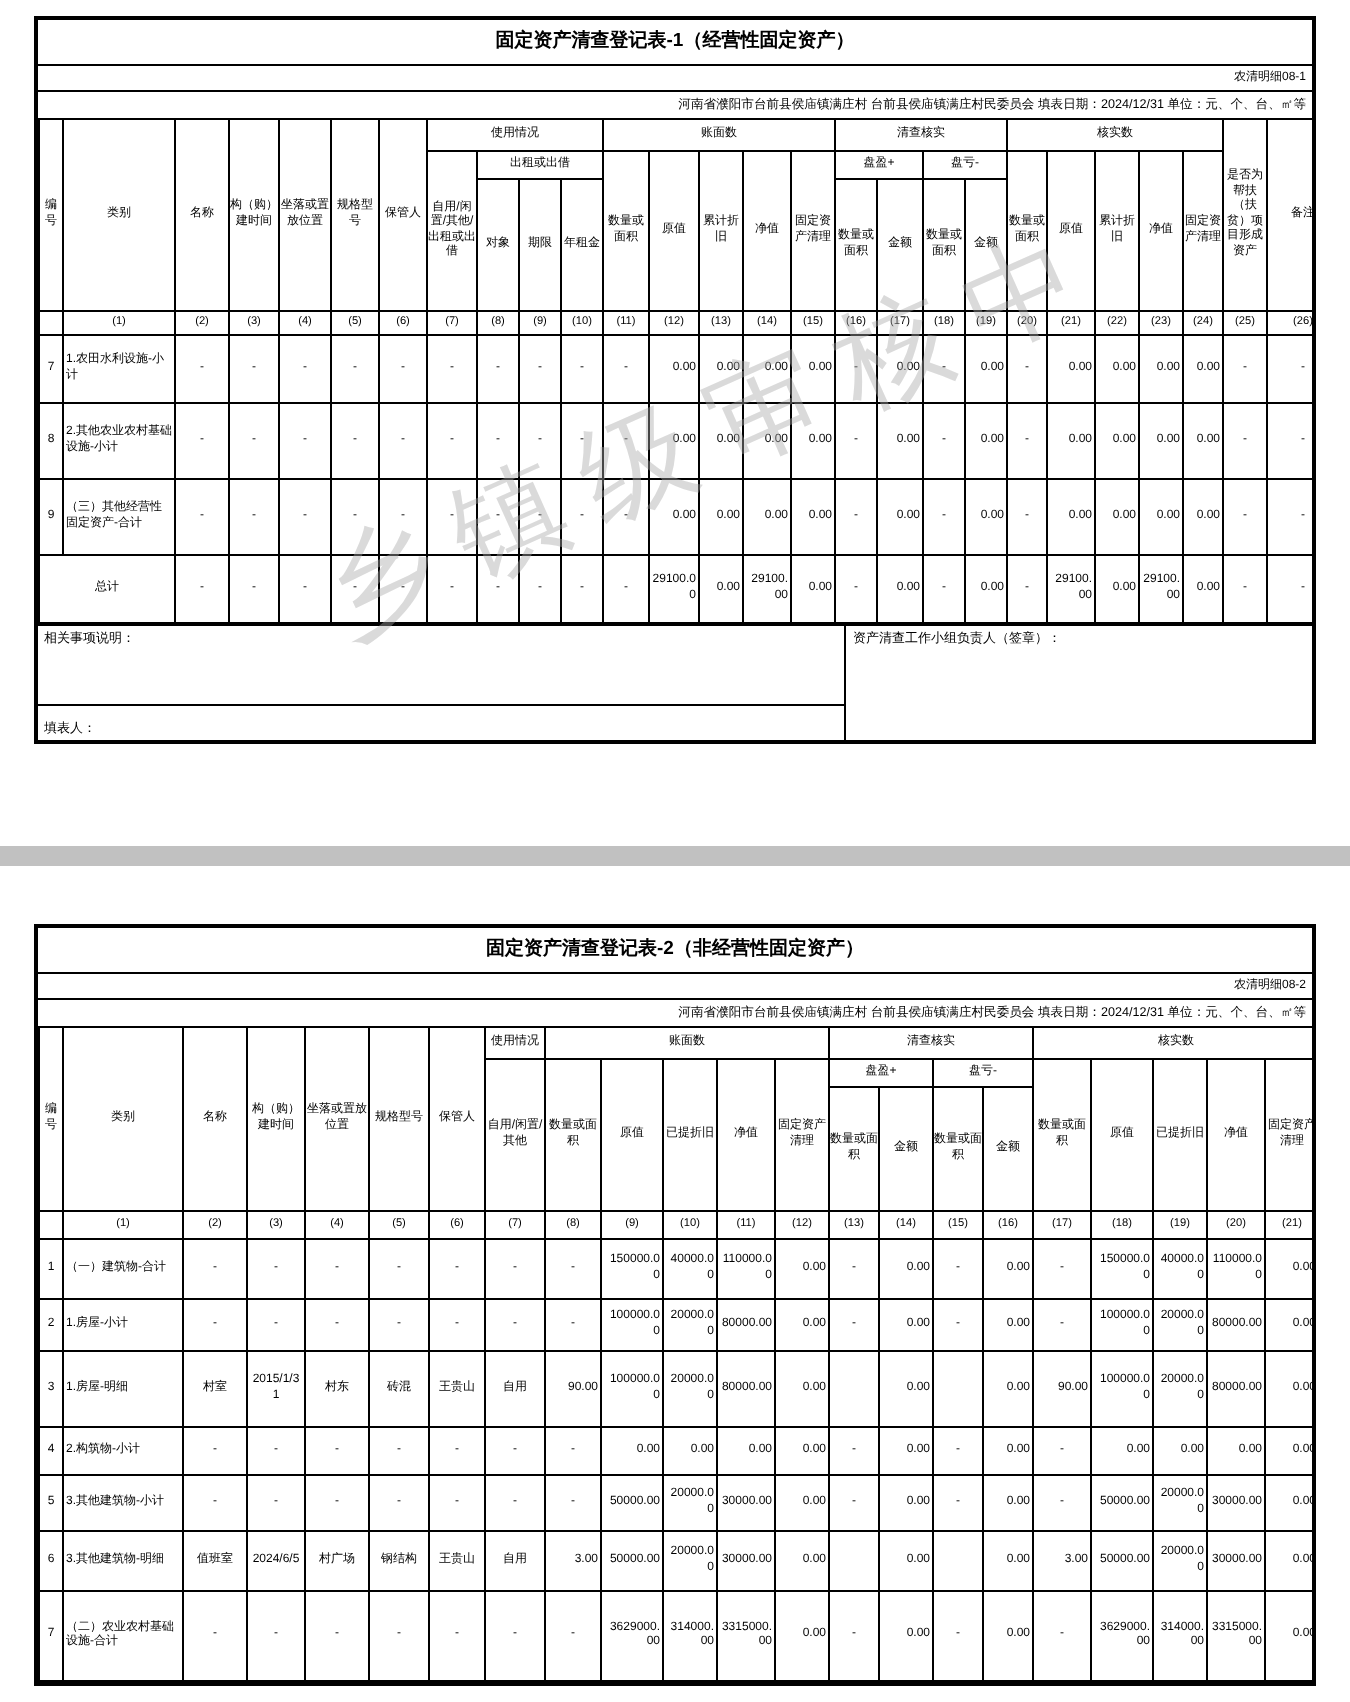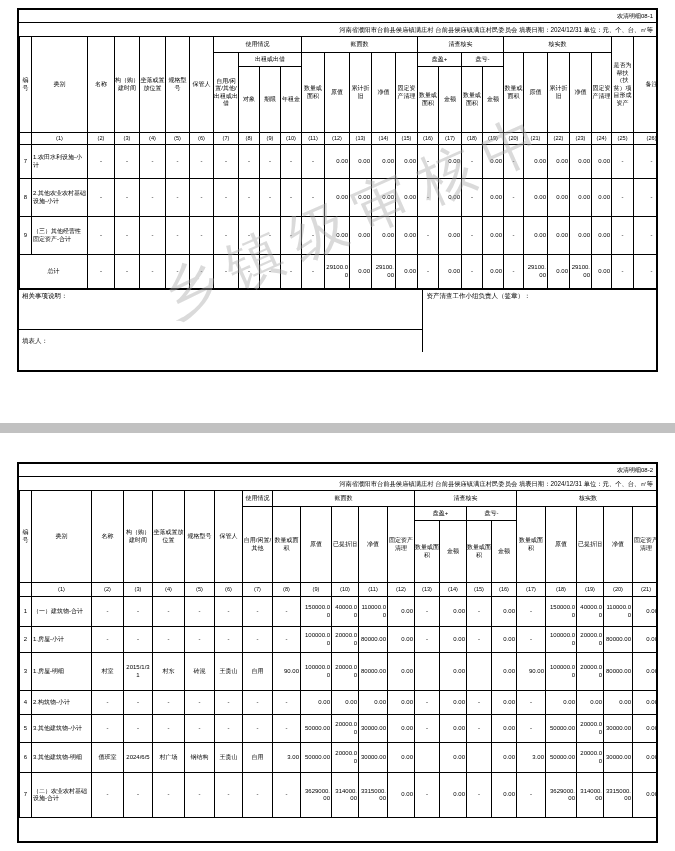--- a/index.html
+++ b/index.html
@@ -71,20 +71,21 @@
     position:absolute;white-space:nowrap;pointer-events:none;
     font-size:56px;letter-spacing:14px;color:#a8a8a8;opacity:.42;
     transform:rotate(-24deg);z-index:5;
   }
   #wm1{left:128px;top:168px;}
 </style>
 </head>
 <body>
 
 <div class="sheet" id="sheet1">
+  <div class="sheet-title">固定资产清查登记表-1（经营性固定资产）</div>
   <div class="form-code">农清明细08-1</div>
   <div class="info-line">河南省濮阳市台前县侯庙镇满庄村  台前县侯庙镇满庄村民委员会  填表日期：2024/12/31  单位：元、个、台、㎡等</div>
   <table id="t1">
     <colgroup>
       <col style="width:12px">
         <col style="width:56px">
         <col style="width:27px">
         <col style="width:25px">
       <col style="width:26px">
         <col style="width:24px">
@@ -305,20 +306,21 @@
       <div class="foot-preparer">填表人：</div>
     </div>
     <div class="foot-right">资产清查工作小组负责人（签章）：</div>
   </div>
   <div class="wm" id="wm1">乡镇级审核中</div>
 </div>
 
 <div class="sep-band"></div>
 
 <div class="sheet" id="sheet2">
+  <div class="sheet-title">固定资产清查登记表-2（非经营性固定资产）</div>
   <div class="form-code">农清明细08-2</div>
   <div class="info-line">河南省濮阳市台前县侯庙镇满庄村  台前县侯庙镇满庄村民委员会  填表日期：2024/12/31  单位：元、个、台、㎡等</div>
   <table id="t2">
     <colgroup>
       <col style="width:12px">
         <col style="width:60px">
         <col style="width:32px">
         <col style="width:29px">
       <col style="width:32px">
         <col style="width:30px">

